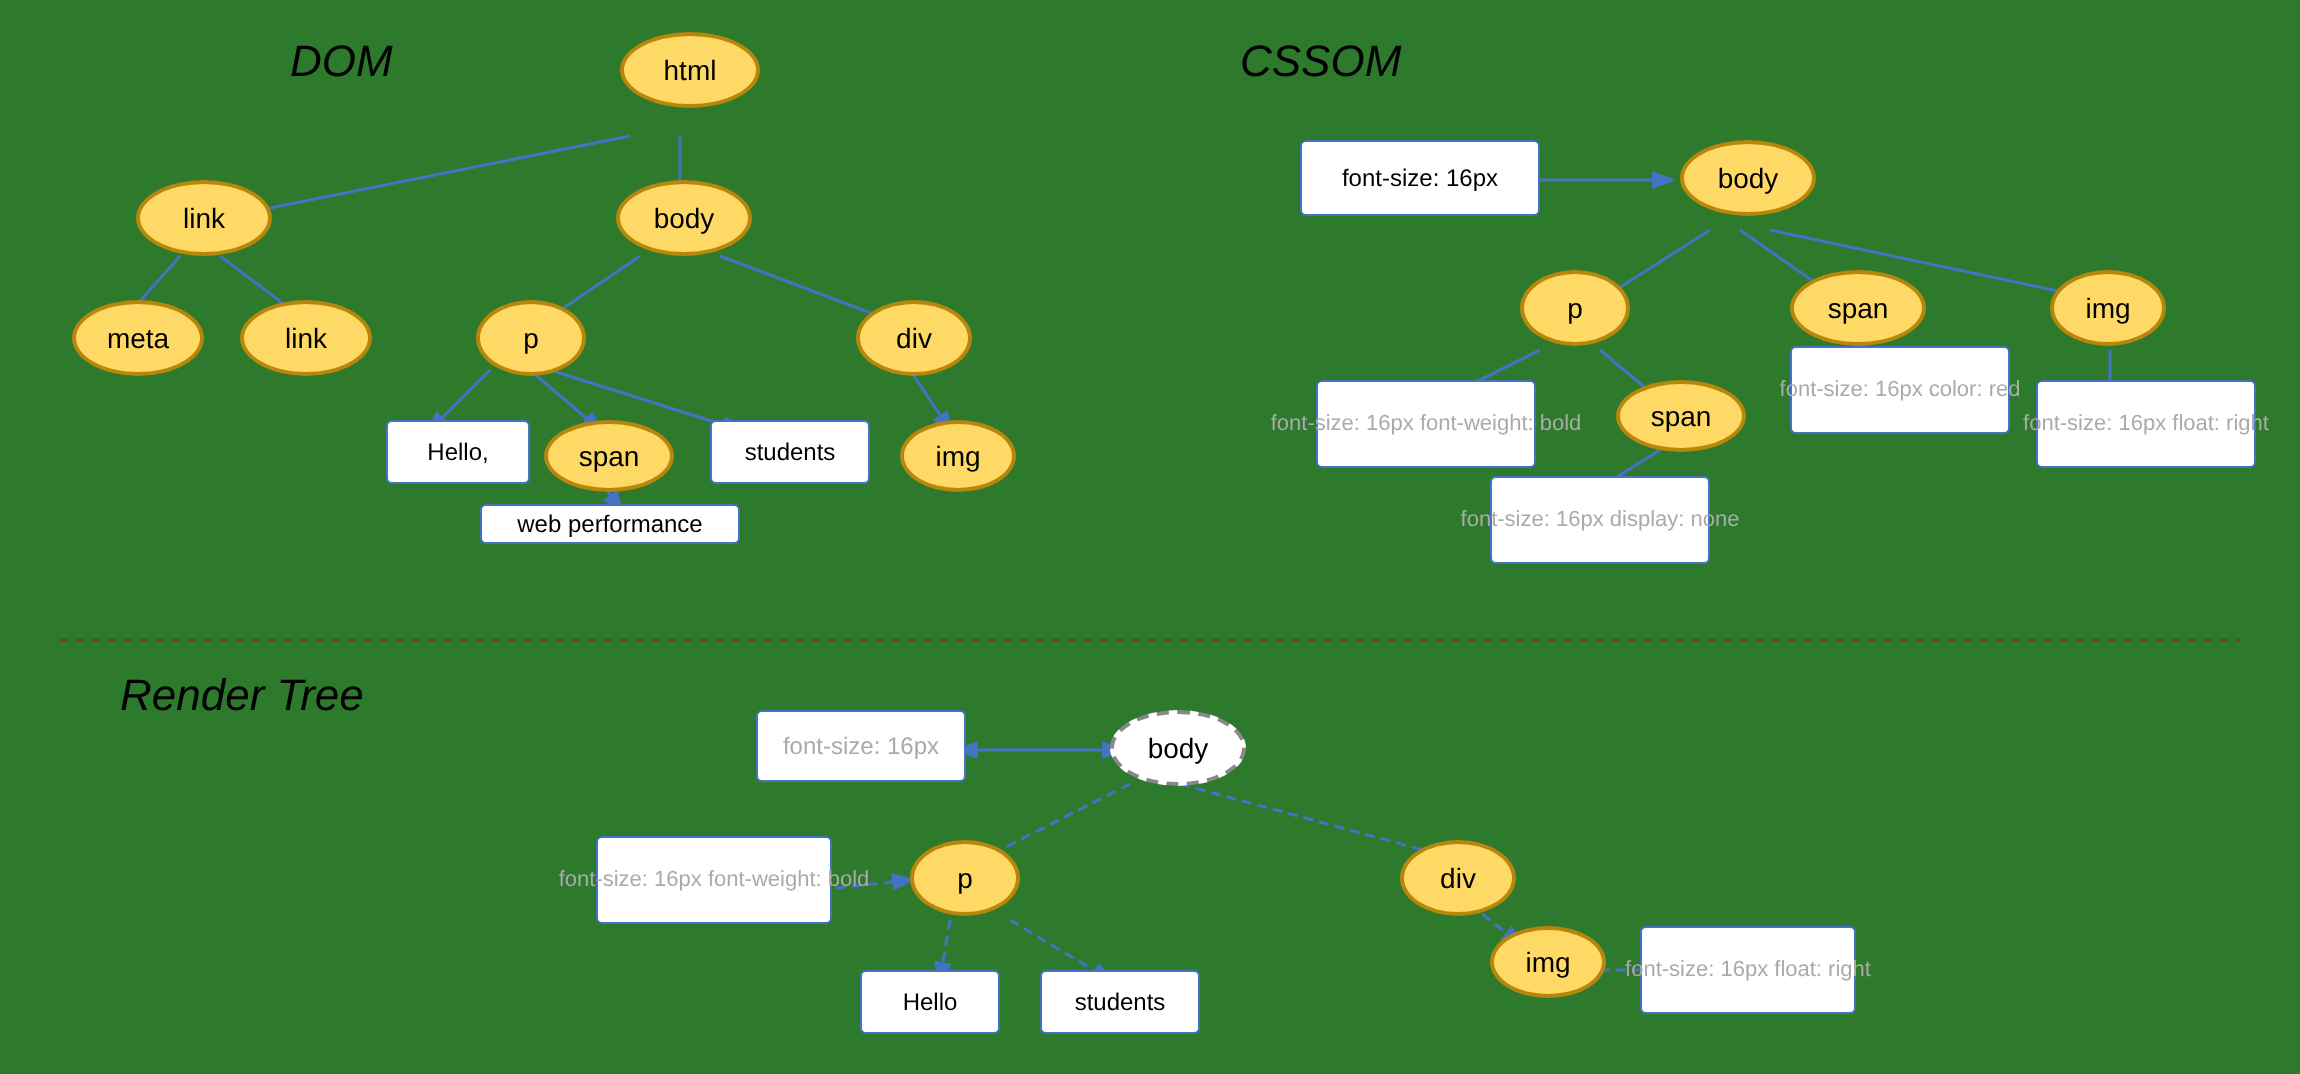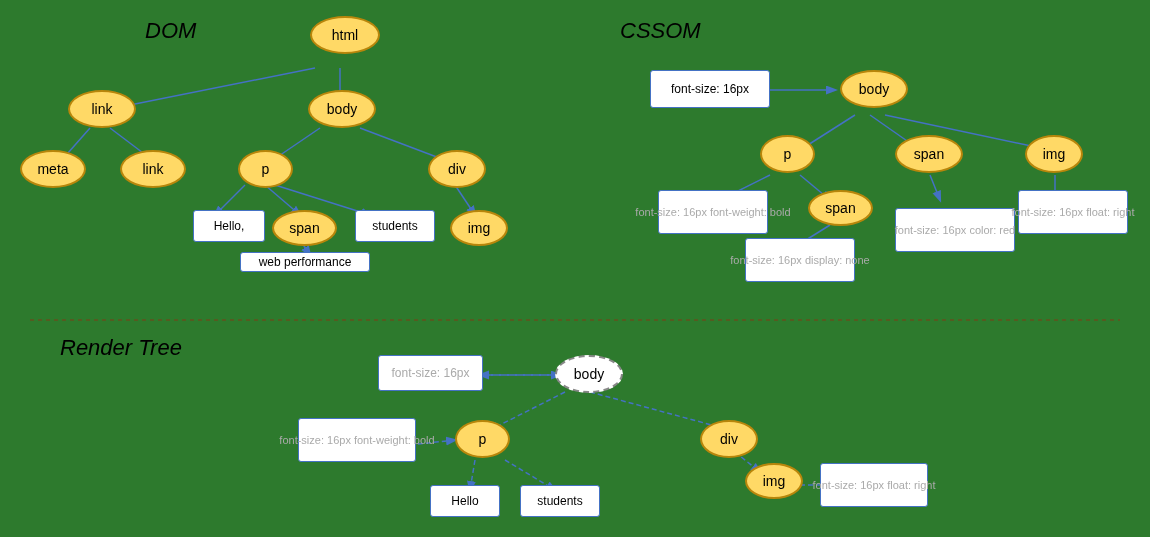--- a/index.html
+++ b/index.html
@@ -146,21 +146,21 @@
 </svg>
 
 <div class="section-title" style="position:absolute;left:145px;top:18px;">DOM</div>
 
 <div class="node-ellipse" style="left:310px;top:16px;width:70px;height:38px;">html</div>
 
 <div class="node-ellipse" style="left:68px;top:90px;width:68px;height:38px;">link</div>
 
 <div class="node-ellipse" style="left:308px;top:90px;width:68px;height:38px;">body</div>
 
-<div class="node-ellipse" style="left:20px;top:150px;width:66px;height:38px;">meta</div>
+<div class="node-ellipse" style="left:36px;top:150px;width:66px;height:38px;">meta</div>
 
 <div class="node-ellipse" style="left:120px;top:150px;width:66px;height:38px;">link</div>
 
 <div class="node-ellipse" style="left:238px;top:150px;width:55px;height:38px;">p</div>
 
 <div class="node-ellipse" style="left:428px;top:150px;width:58px;height:38px;">div</div>
 
 <div class="node-rect" style="left:170px;top:210px;width:72px;height:32px;margin-left:23px;">Hello,</div>
 
 <div class="node-ellipse" style="left:272px;top:210px;width:65px;height:36px;">span</div>
@@ -184,21 +184,21 @@
 <div class="node-ellipse" style="left:1025px;top:135px;width:58px;height:38px;">img</div>
 
 <div class="node-rect light-text" style="left:658px;top:190px;width:110px;height:44px;font-size:11px;line-height:1.5;">font-size: 16px
 font-weight: bold</div>
 
 <div class="node-ellipse" style="left:808px;top:190px;width:65px;height:36px;">span</div>
 
 <div class="node-rect light-text" style="left:745px;top:238px;width:110px;height:44px;font-size:11px;line-height:1.5;">font-size: 16px
 display: none</div>
 
-<div class="node-rect light-text" style="left:895px;top:208px;width:120px;height:44px;font-size:11px;line-height:1.5;">font-size: 16px
+<div class="node-rect light-text" style="left:895px;top:173px;width:110px;height:44px;font-size:11px;line-height:1.5;">font-size: 16px
 color: red</div>
 
 <div class="node-rect light-text" style="left:1018px;top:190px;width:110px;height:44px;font-size:11px;line-height:1.5;">font-size: 16px
 float: right</div>
 
 <div class="section-title" style="position:absolute;left:60px;top:335px;">Render Tree</div>
 
 <div class="node-rect light-text" style="left:378px;top:355px;width:105px;height:36px;">font-size: 16px</div>
 
 <div class="node-ellipse dashed" style="left:555px;top:355px;width:68px;height:38px;">body</div>

